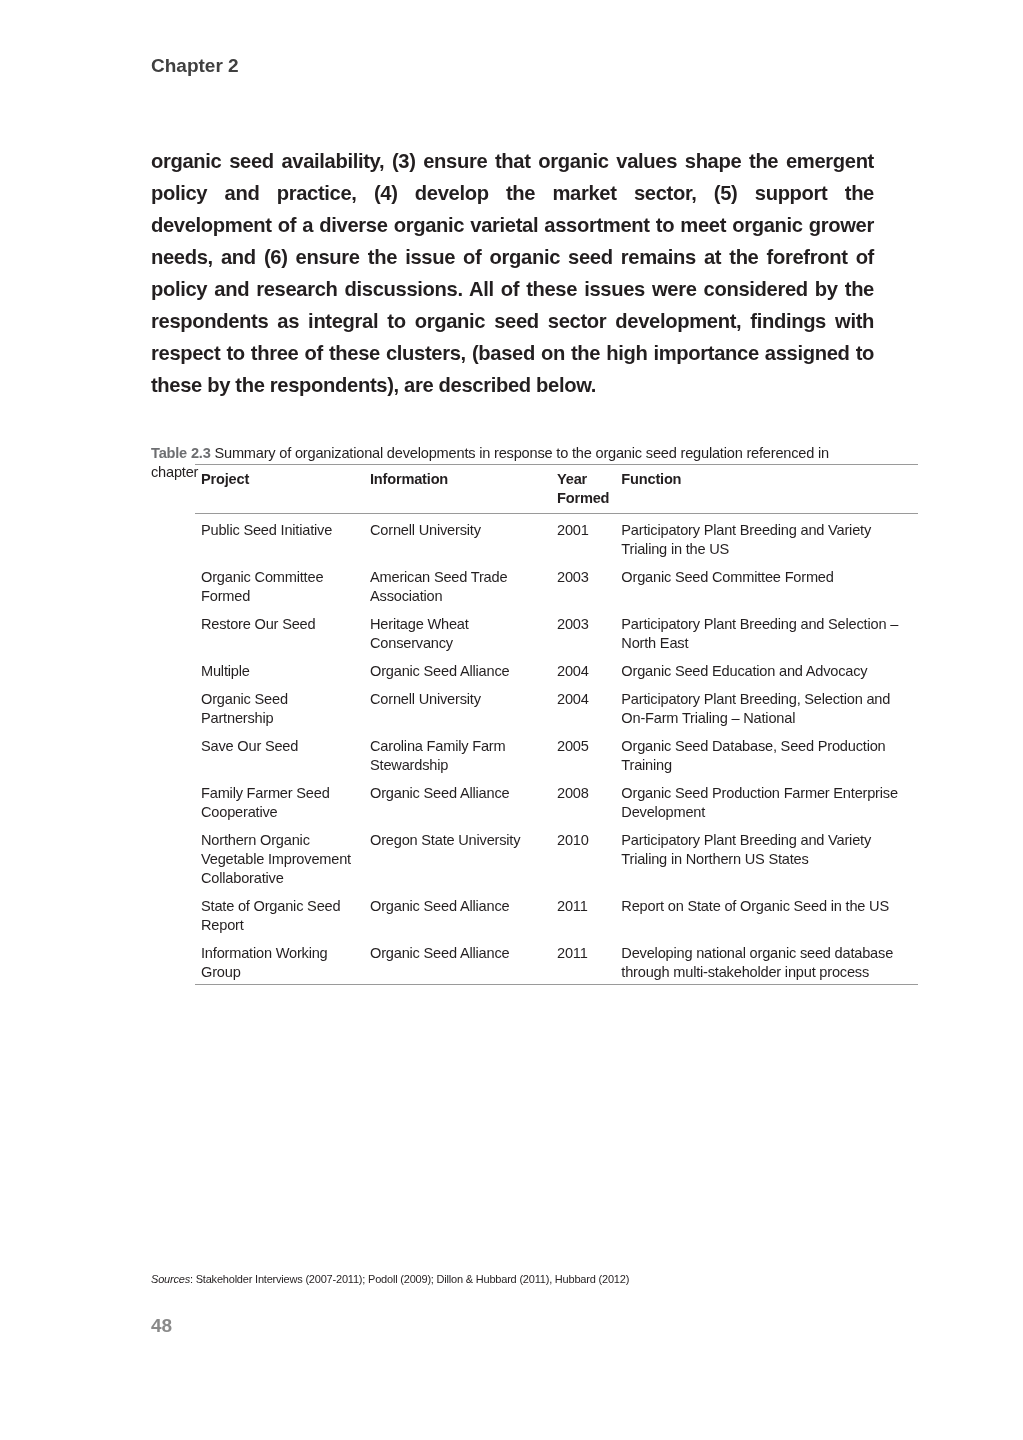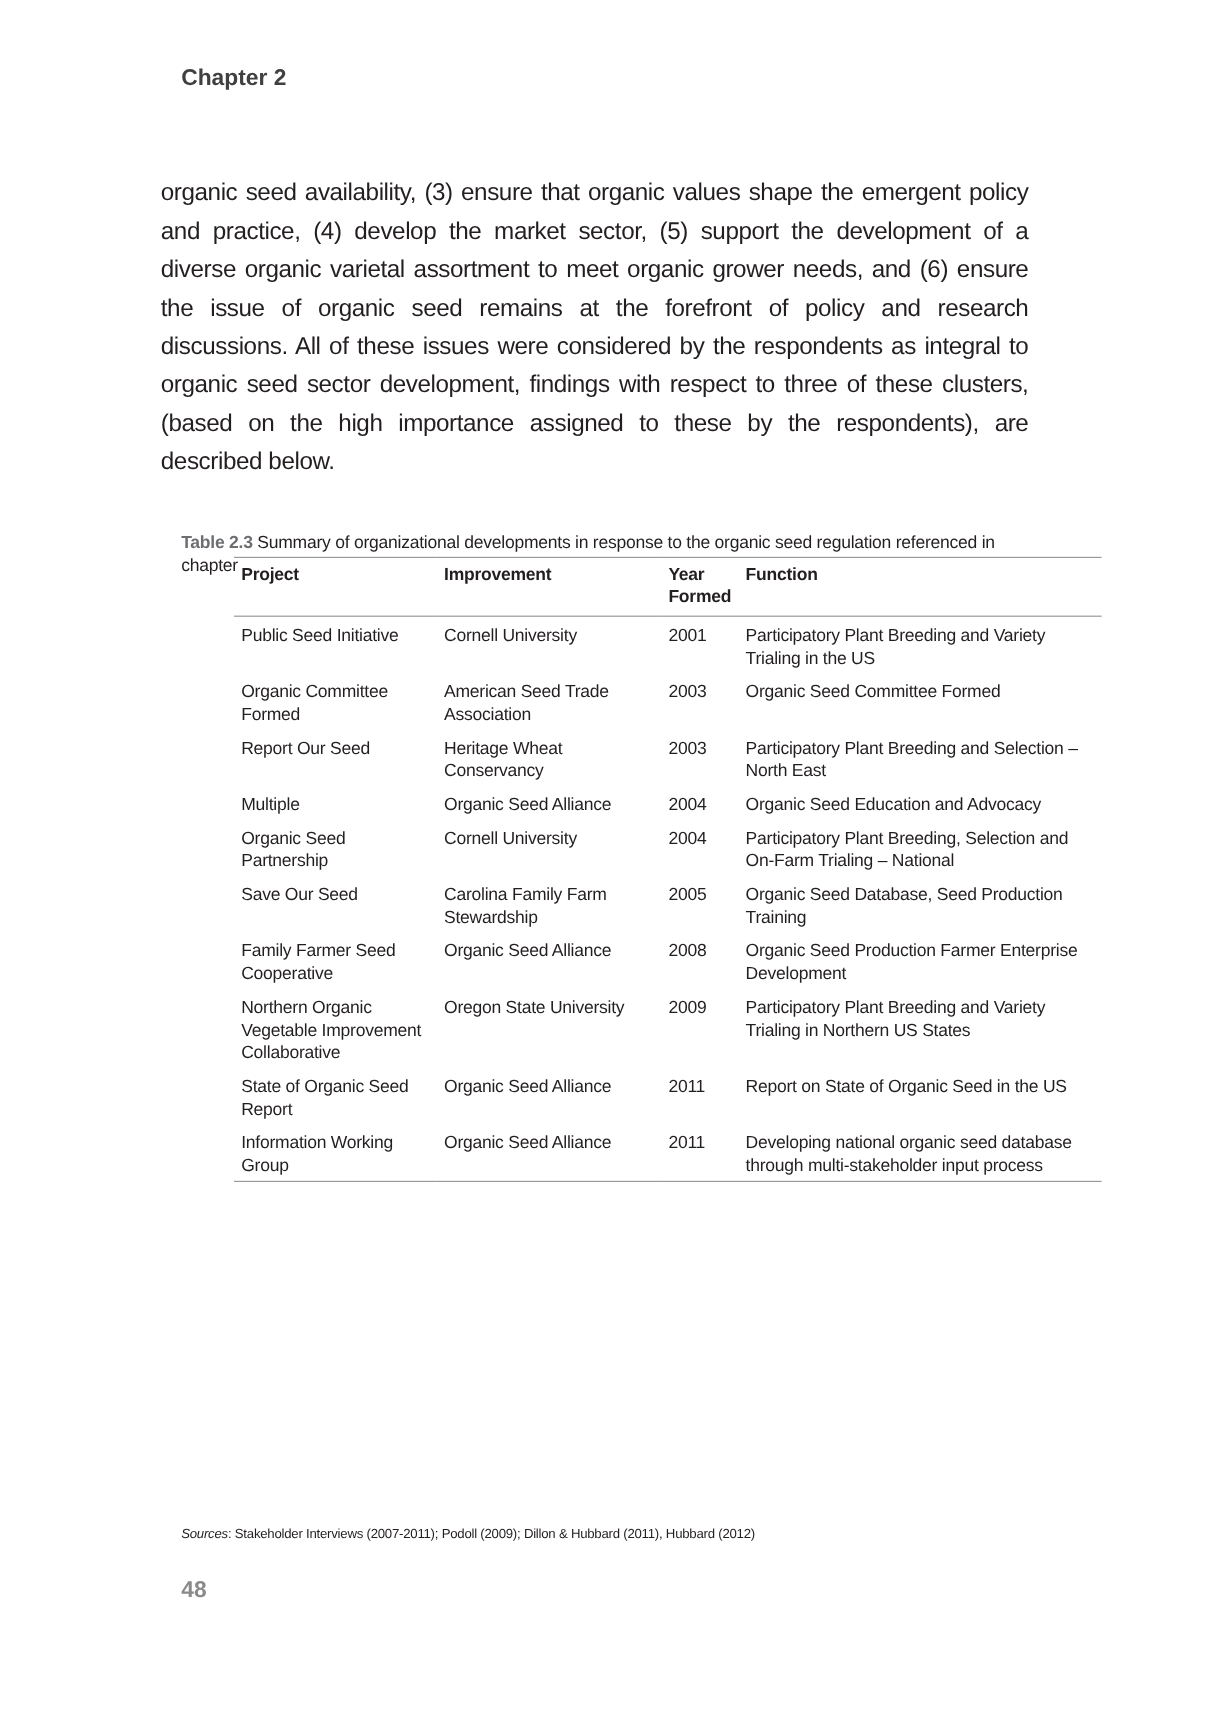--- a/index.html
+++ b/index.html
@@ -19,29 +19,30 @@
       position: absolute;
       left: 151px;
       top: 55px;
       font-size: 19px;
       font-weight: bold;
       color: #404040;
       letter-spacing: 0;
     }
     .body-text {
       position: absolute;
-      left: 134px;
+      left: 151px;
       top: 145px;
       width: 723px;
       font-size: 20.2px;
       line-height: 32px;
       text-align: justify;
       color: #231f20;
       letter-spacing: -0.35px;
       word-spacing: 0px;
+      font-weight: bold;
     }
     .table-caption {
       position: absolute;
       left: 151px;
       top: 444px;
       width: 723px;
       font-size: 14.6px;
       line-height: 19px;
       color: #231f20;
       letter-spacing: -0.2px;
@@ -120,40 +121,40 @@
 <table class="data-table">
   <colgroup>
     <col class="col-project">
     <col class="col-org">
     <col class="col-year">
     <col class="col-func">
   </colgroup>
   <thead>
     <tr>
       <th>Project</th>
-      <th>Improvement</th>
+      <th>Information</th>
       <th><span>Year</span><br><span>Formed</span></th>
       <th>Function</th>
     </tr>
   </thead>
   <tbody>
     <tr>
       <td>Public Seed Initiative</td>
       <td>Cornell University</td>
       <td>2001</td>
       <td>Participatory Plant Breeding and Variety Trialing in the US</td>
     </tr>
     <tr>
       <td>Organic Committee Formed</td>
       <td>American Seed Trade Association</td>
       <td>2003</td>
       <td>Organic Seed Committee Formed</td>
     </tr>
     <tr>
-      <td>Report Our Seed</td>
+      <td>Restore Our Seed</td>
       <td>Heritage Wheat Conservancy</td>
       <td>2003</td>
       <td>Participatory Plant Breeding and Selection – North East</td>
     </tr>
     <tr>
       <td>Multiple</td>
       <td>Organic Seed Alliance</td>
       <td>2004</td>
       <td>Organic Seed Education and Advocacy</td>
     </tr>
@@ -171,21 +172,21 @@
     </tr>
     <tr>
       <td>Family Farmer Seed Cooperative</td>
       <td>Organic Seed Alliance</td>
       <td>2008</td>
       <td>Organic Seed Production Farmer Enterprise Development</td>
     </tr>
     <tr>
       <td>Northern Organic Vegetable Improvement Collaborative</td>
       <td>Oregon State University</td>
-      <td>2009</td>
+      <td>2010</td>
       <td>Participatory Plant Breeding and Variety Trialing in Northern US States</td>
     </tr>
     <tr>
       <td>State of Organic Seed Report</td>
       <td>Organic Seed Alliance</td>
       <td>2011</td>
       <td>Report on State of Organic Seed in the US</td>
     </tr>
     <tr>
       <td>Information Working Group</td>

